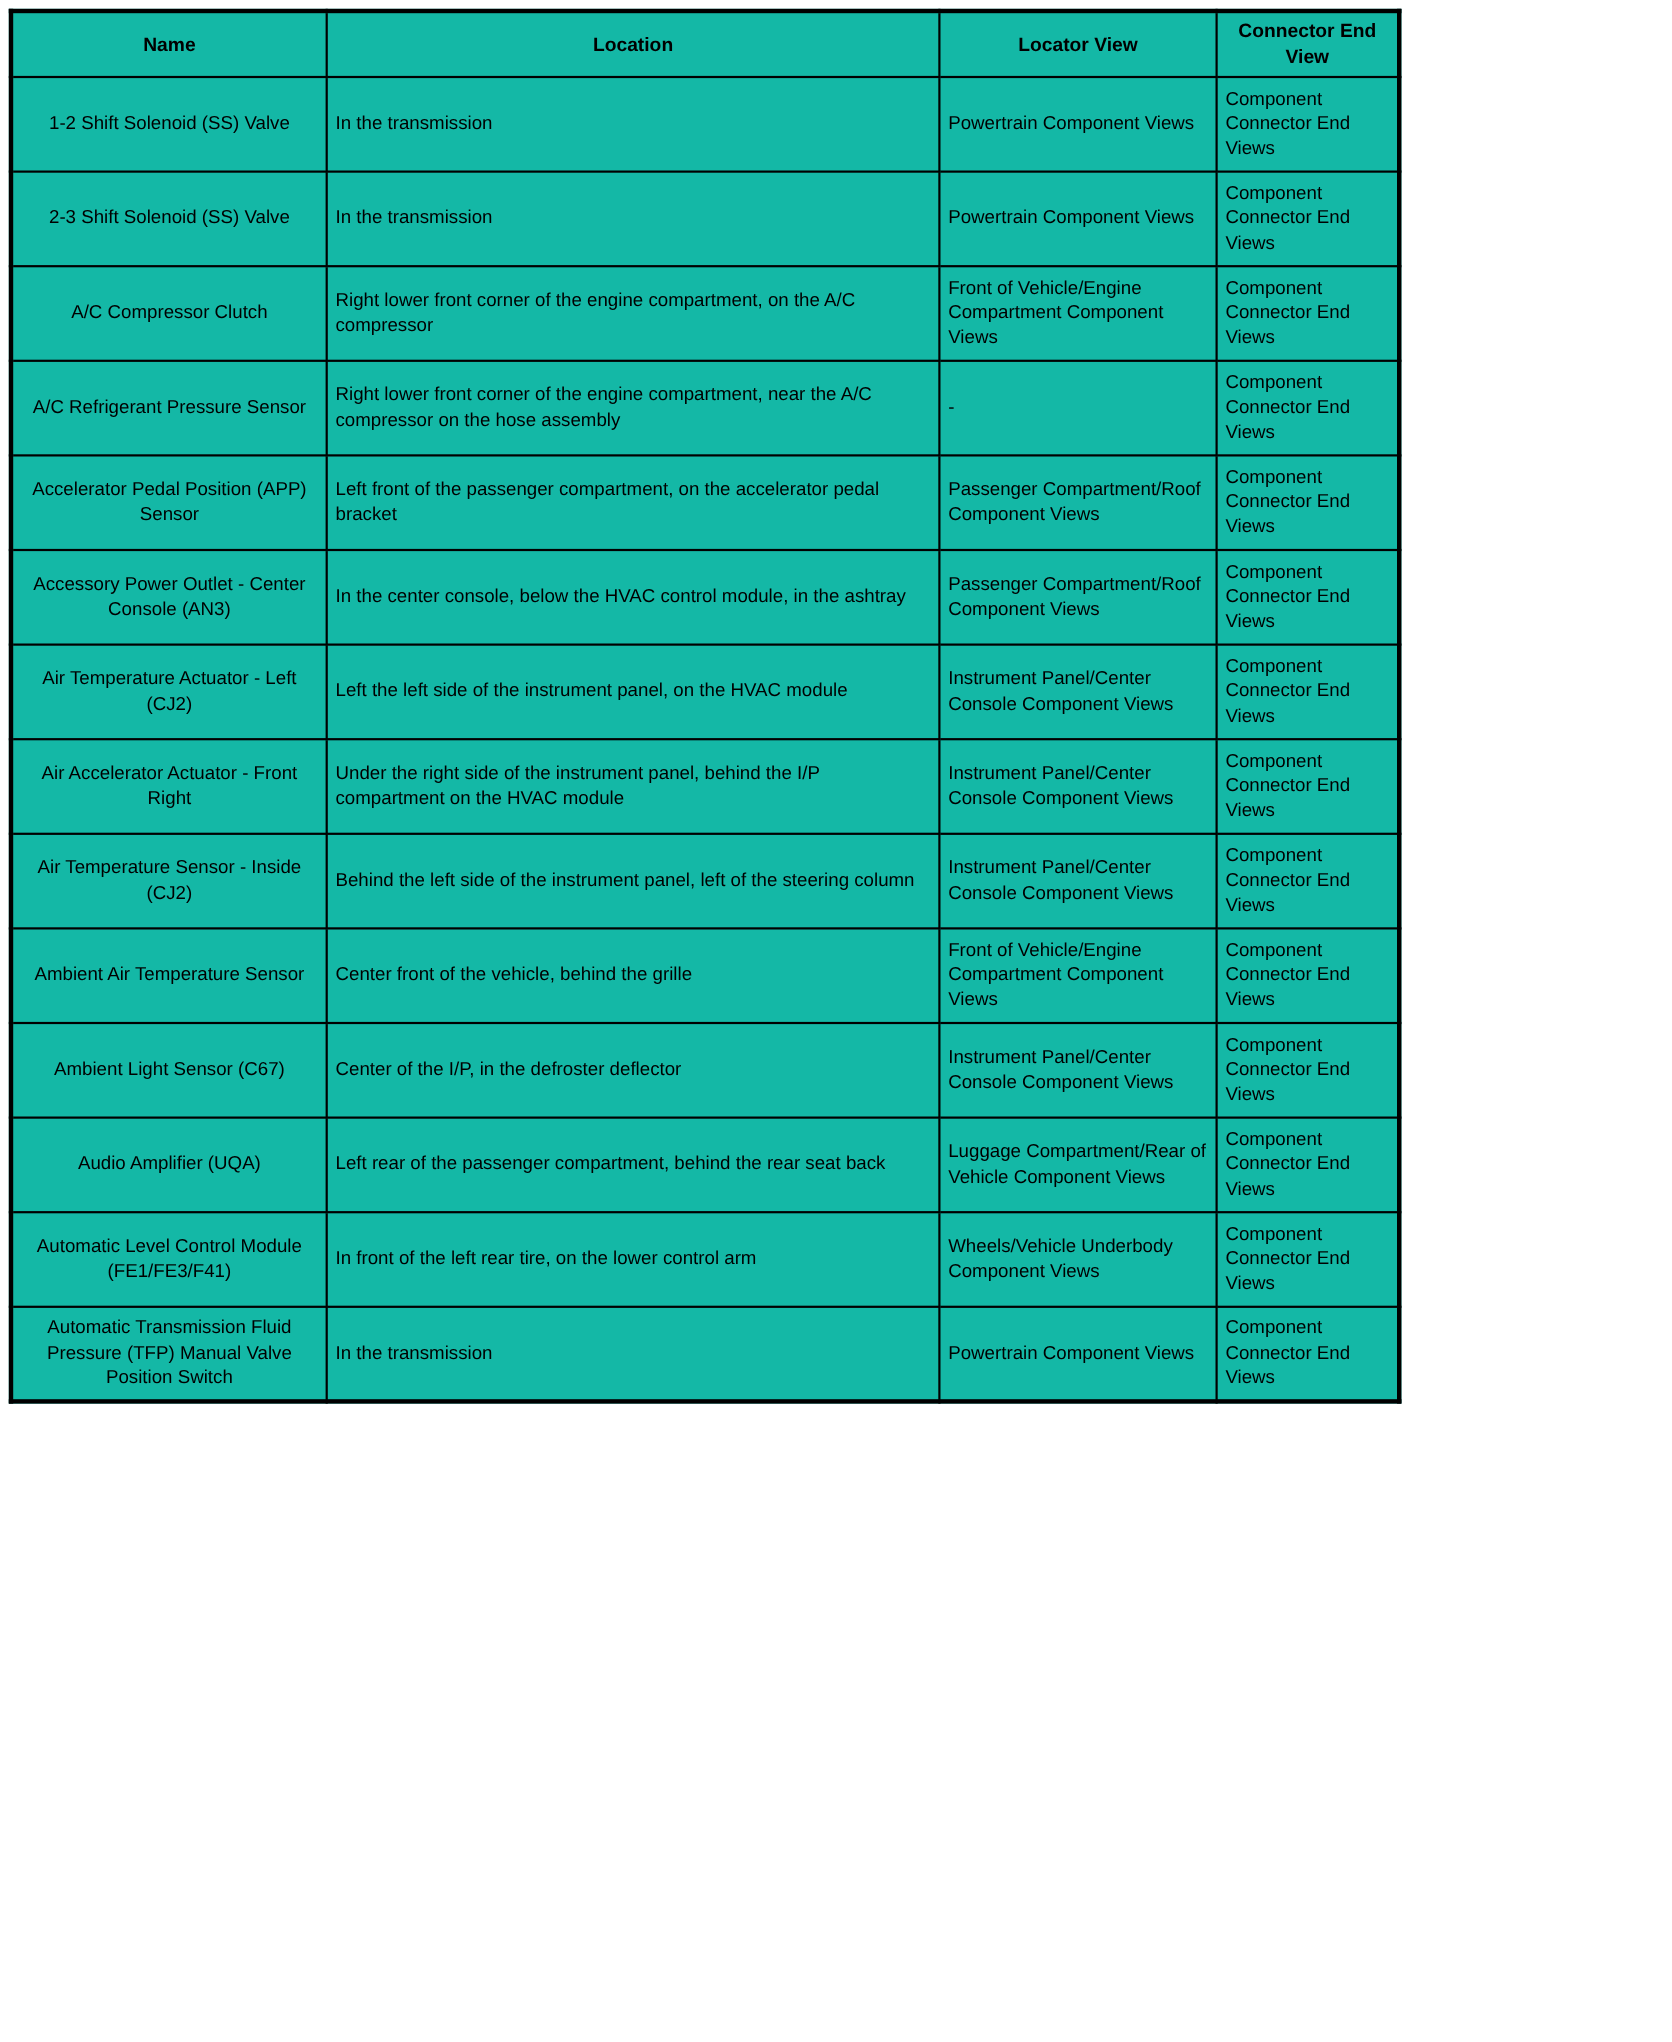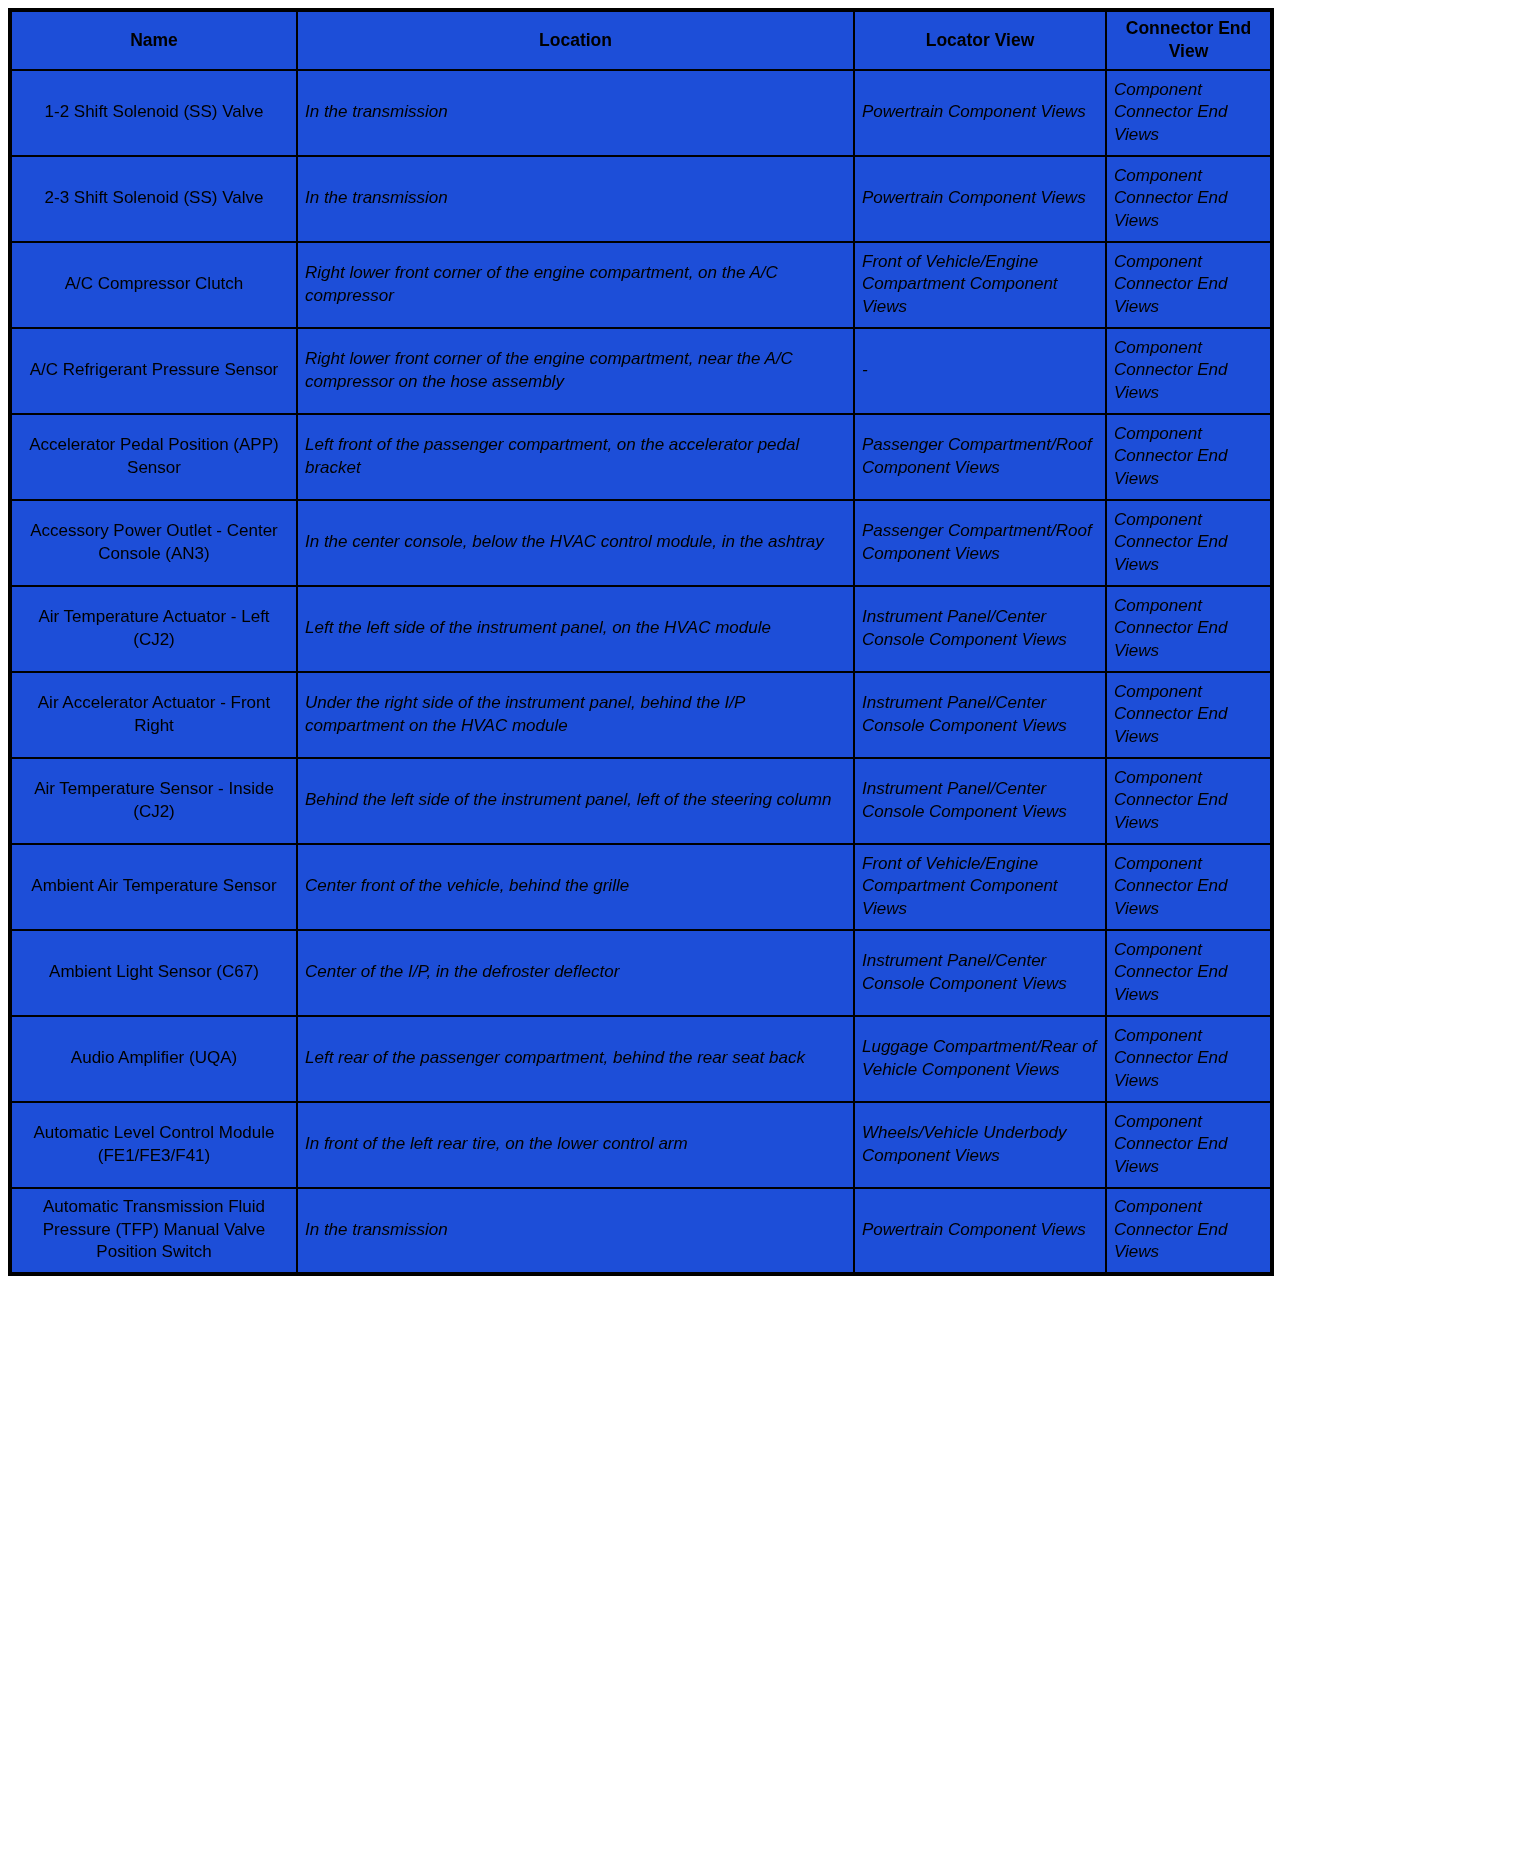--- a/index.html
+++ b/index.html
@@ -17,21 +17,21 @@
     height: 1856px;
     background: #ffffff;
     padding: 8px 0 0 8px;
     position: relative;
   }
   table.component-table {
     border-collapse: collapse;
     table-layout: fixed;
     width: 1262px;
     border: 4px solid #000000;
-    background: #1d4ed8;
+    background: #14b8a6;
   }
   th, td {
     border: 2px solid #000000;
     font-size: 17px;
     line-height: 1.33;
     padding: 5px 7px;
     vertical-align: middle;
     color: #000000;
     overflow: hidden;
     word-wrap: break-word;
@@ -45,21 +45,20 @@
   tbody tr {
     height: 86px;
   }
   td.cell-name {
     text-align: center;
   }
   td.cell-location,
   td.cell-locator,
   td.cell-connector {
     text-align: left;
-    font-style: italic;
   }
 </style>
 </head>
 <body>
 
 <div class="page">
   <table class="component-table">
     <colgroup>
       <col style="width:287px">
       <col style="width:557px">

